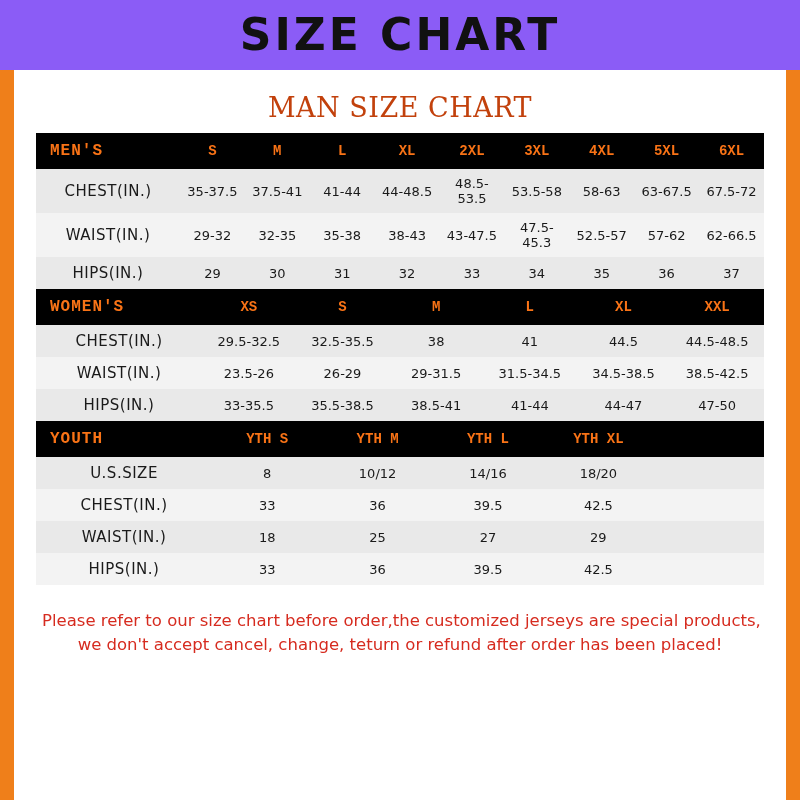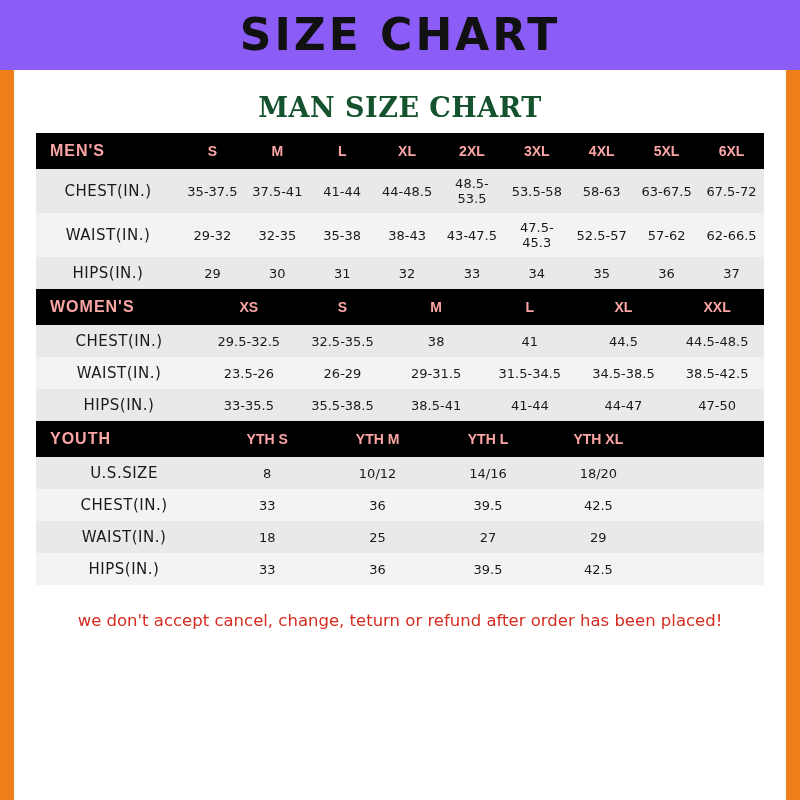--- a/index.html
+++ b/index.html
@@ -37,41 +37,41 @@
     letter-spacing: 3px;
     color: #111111;
     line-height: 1;
   }
   .content {
     padding: 10px 22px 0 22px;
   }
   .section-title {
     text-align: center;
     font-family: "DejaVu Serif", serif;
-    font-weight: bold;
+    font-weight: normal;
     font-size: 27px;
-    color: #14532d;
+    color: #c2410c;
     letter-spacing: 0.5px;
     margin: 12px 0 10px 0;
   }
   table {
     width: 100%;
     border-collapse: collapse;
     table-layout: fixed;
   }
   thead tr {
     background: #000000;
   }
   thead th {
-    color: #fca5a5;
+    color: #f97316;
     font-size: 14px;
     font-weight: bold;
     padding: 9px 2px;
     text-align: center;
-    font-family: Liberation Sans, sans-serif;
+    font-family: Liberation Mono, monospace;
   }
   thead th.corner {
     text-align: left;
     padding-left: 14px;
     font-size: 16px;
     letter-spacing: 1px;
   }
   tbody td {
     font-size: 13px;
     color: #1a1a1a;
@@ -252,17 +252,18 @@
           <td>33</td>
           <td>36</td>
           <td>39.5</td>
           <td>42.5</td>
           <td></td>
         </tr>
       </tbody>
     </table>
 
     <div class="footer-note">
+      <div>Please refer to our size chart before order,the customized jerseys are special products,</div>
       <div>we don't accept cancel, change, teturn or refund after order has been placed!</div>
     </div>
 
   </div>
 </div>
 
 </body></html>

